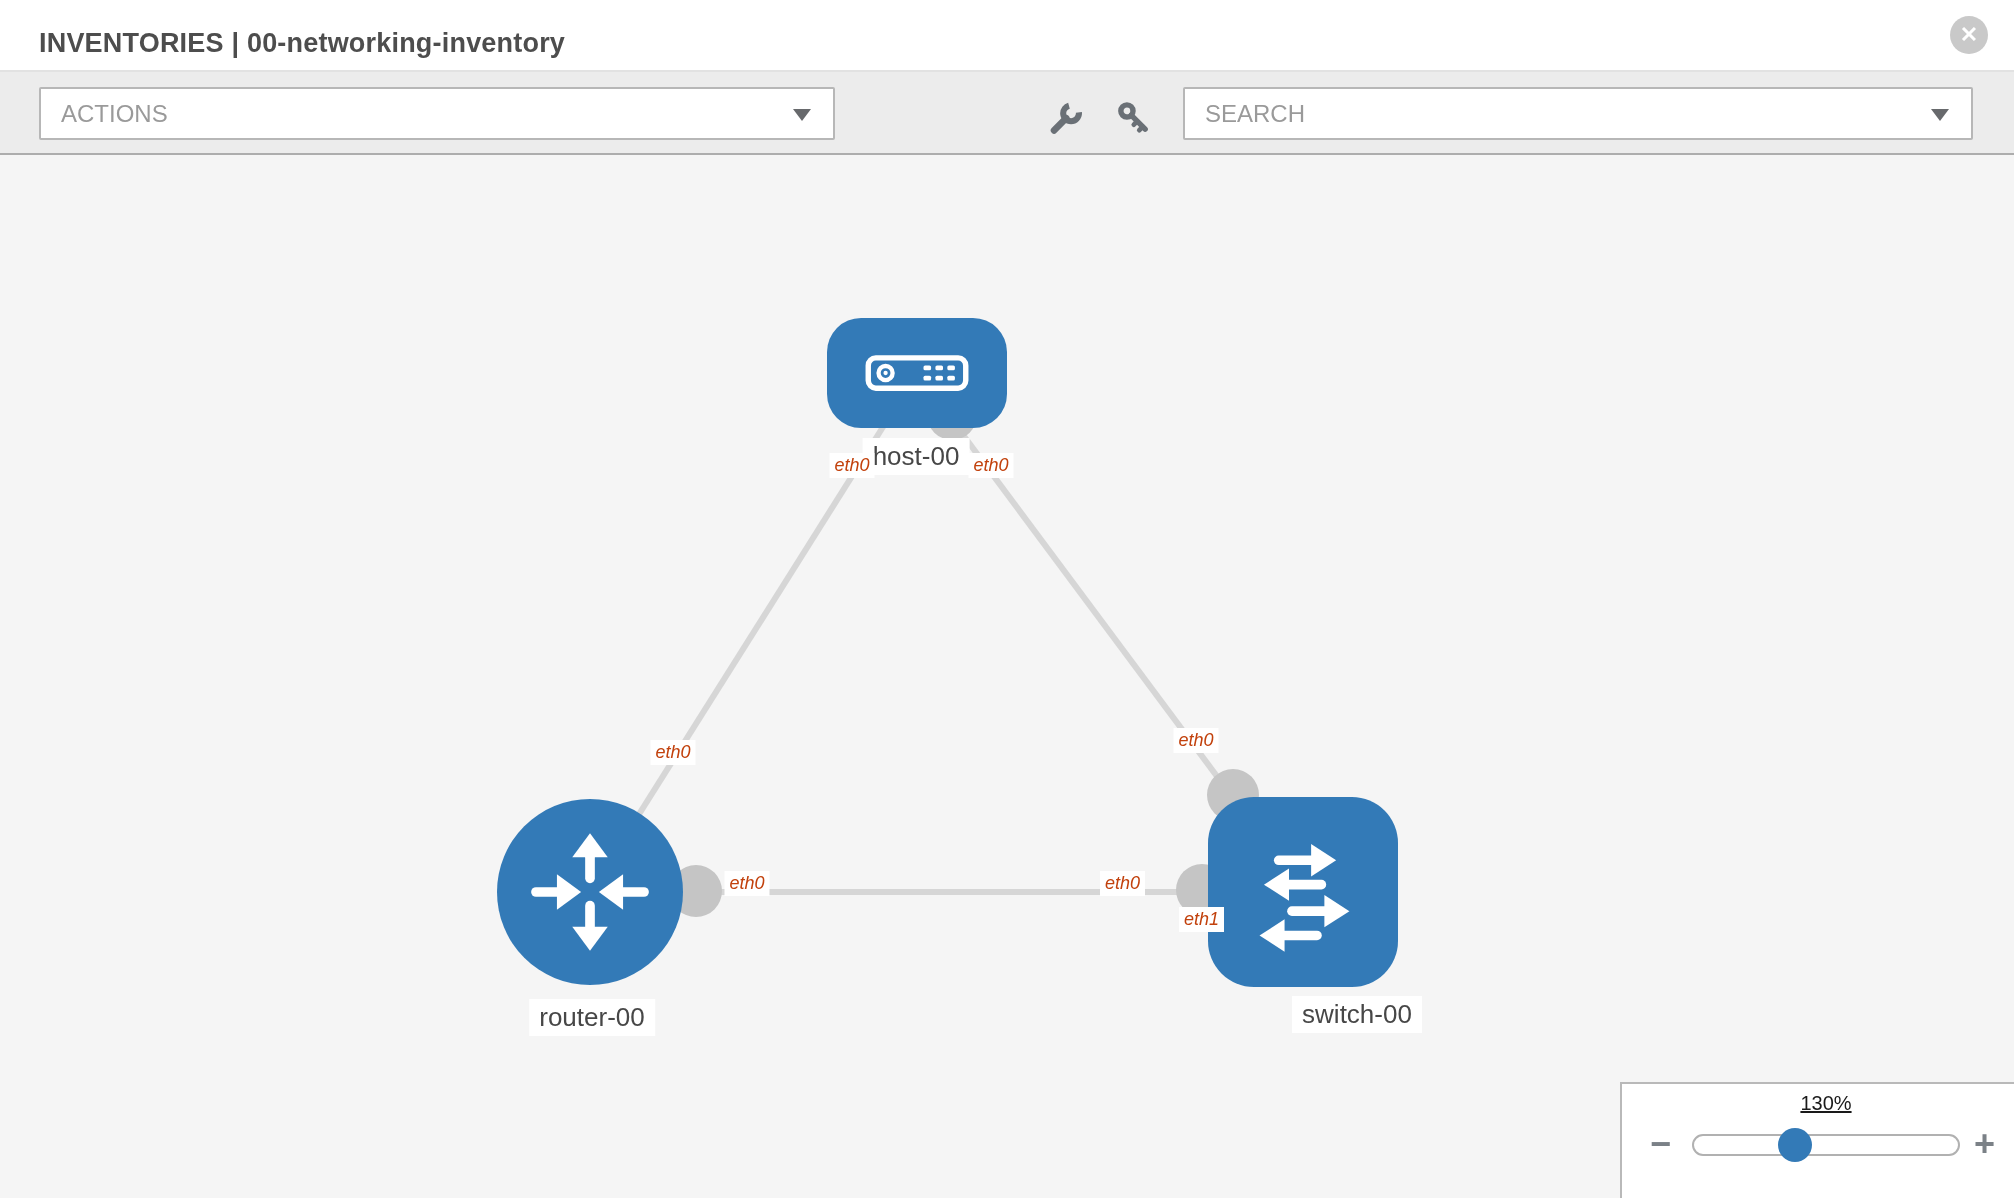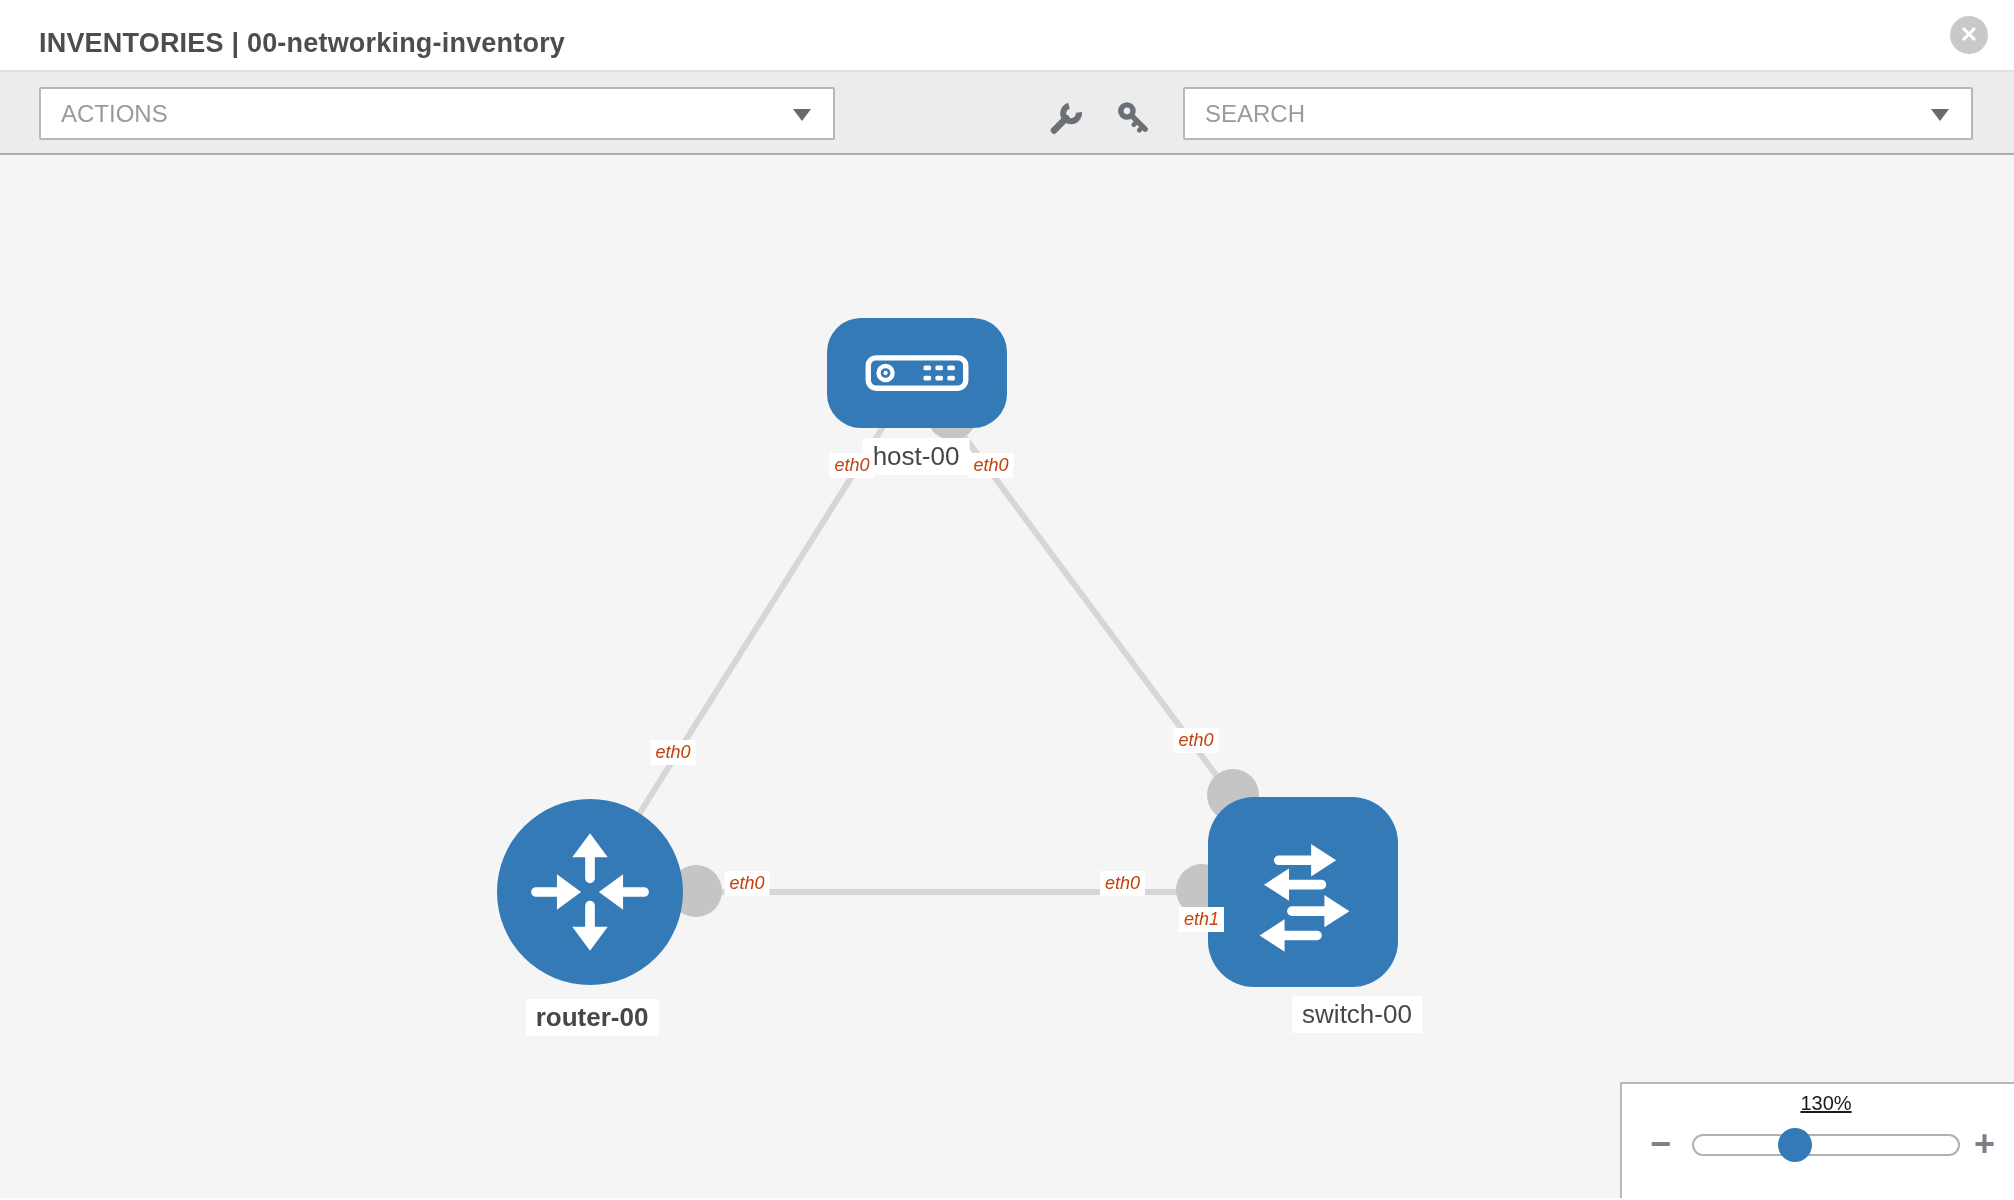--- a/index.html
+++ b/index.html
@@ -152,21 +152,21 @@
         <polygon points="42,85 76,63 76,107" stroke="none"></polygon>
         <line x1="80" y1="121" x2="128" y2="121"></line>
         <polygon points="158,121 124,99 124,143" stroke="none"></polygon>
         <line x1="114" y1="154" x2="66" y2="154"></line>
         <polygon points="36,154 70,132 70,176" stroke="none"></polygon>
       </g>
     </svg>
   </div>
 
   <div class="nlabel" style="left:916px; top:283px;text-align:right;">host-00</div>
-  <div class="nlabel" style="left:592px; top:844px;font-weight:bold;">router-00</div>
+  <div class="nlabel" style="left:592px; top:844px;">router-00</div>
   <div class="nlabel" style="left:1357px; top:841px;text-align:center;">switch-00</div>
 
   <div class="ilabel" style="left:852px;  top:298px;">eth0</div>
   <div class="ilabel" style="left:991px;  top:298px;">eth0</div>
   <div class="ilabel" style="left:673px;  top:585px;">eth0</div>
   <div class="ilabel" style="left:1196px; top:573px;">eth0</div>
   <div class="ilabel" style="left:747px;  top:716px;">eth0</div>
   <div class="ilabel abs under" style="left:1100px; top:716px;">eth0</div>
   <div class="ilabel abs over" style="left:1179px; top:716px;margin-top:36px;">eth1</div>
 

